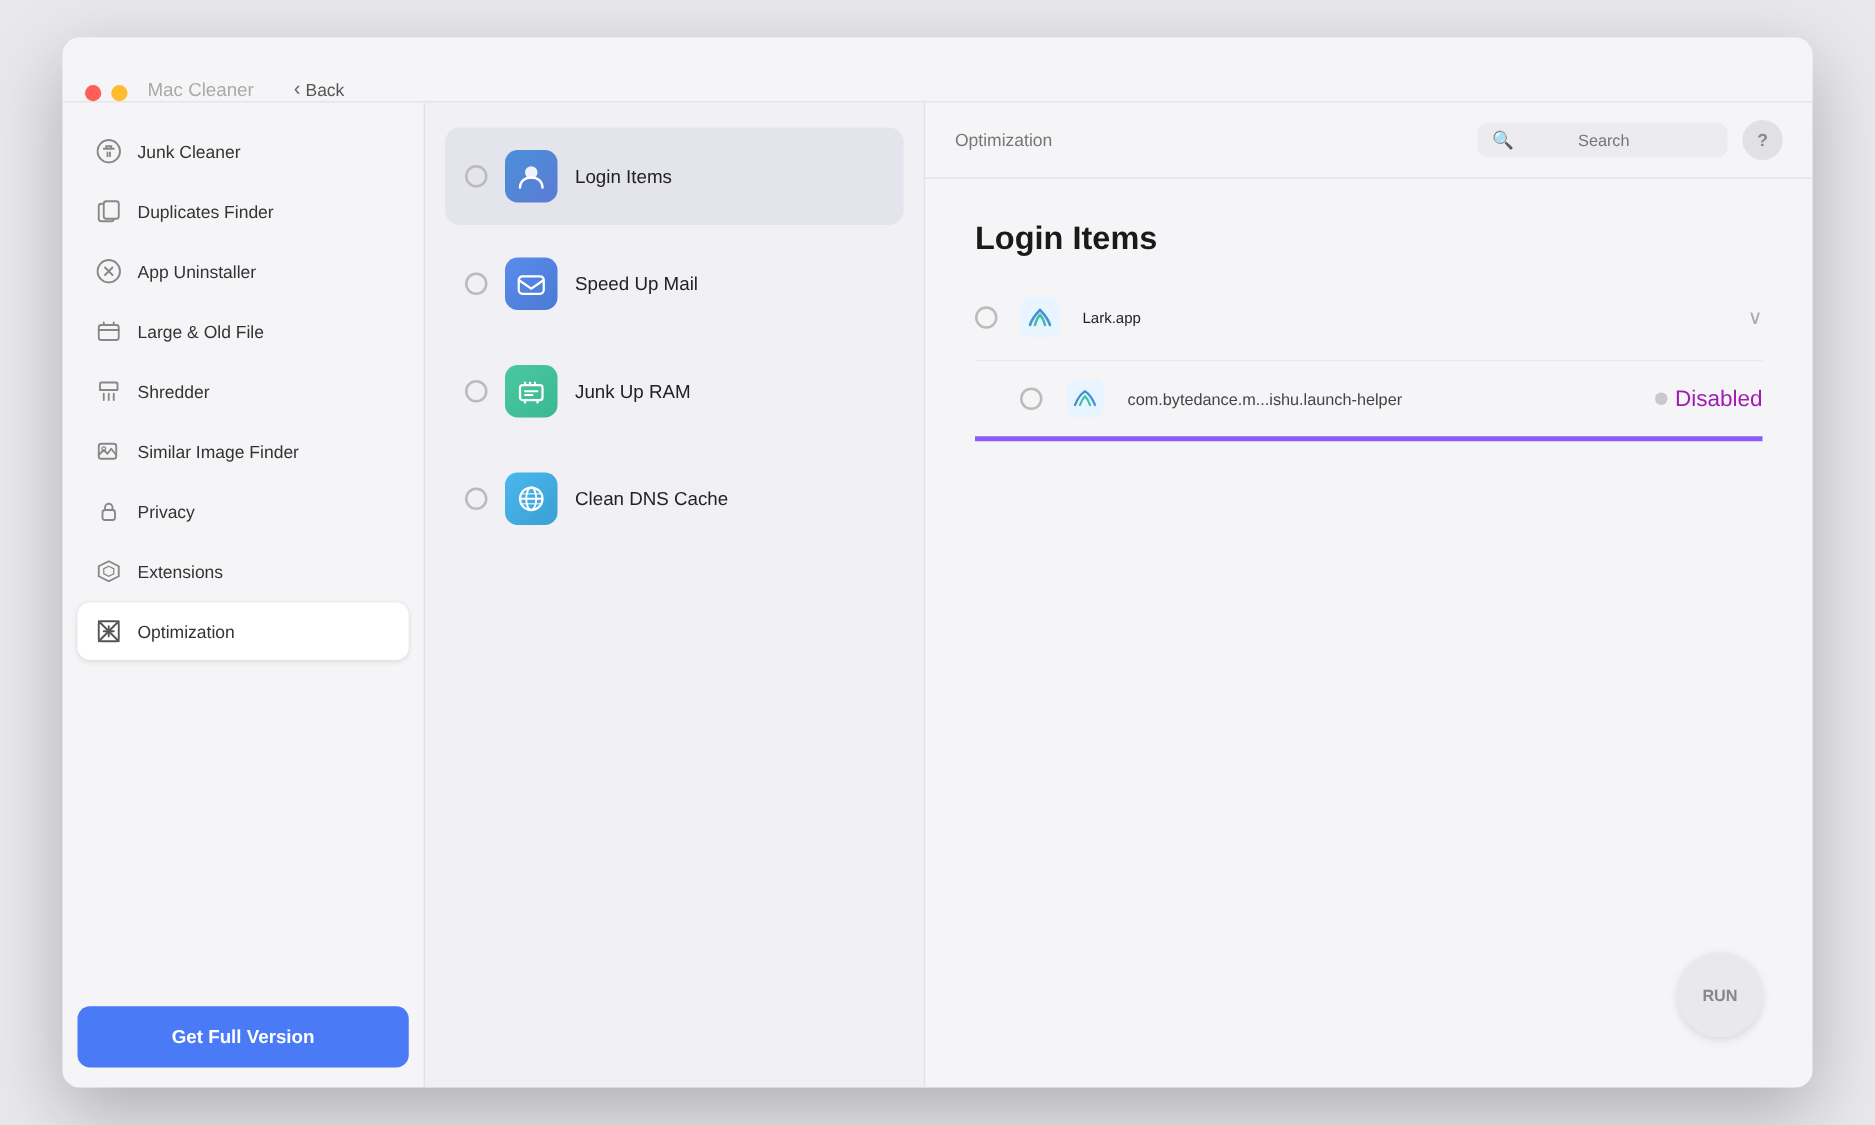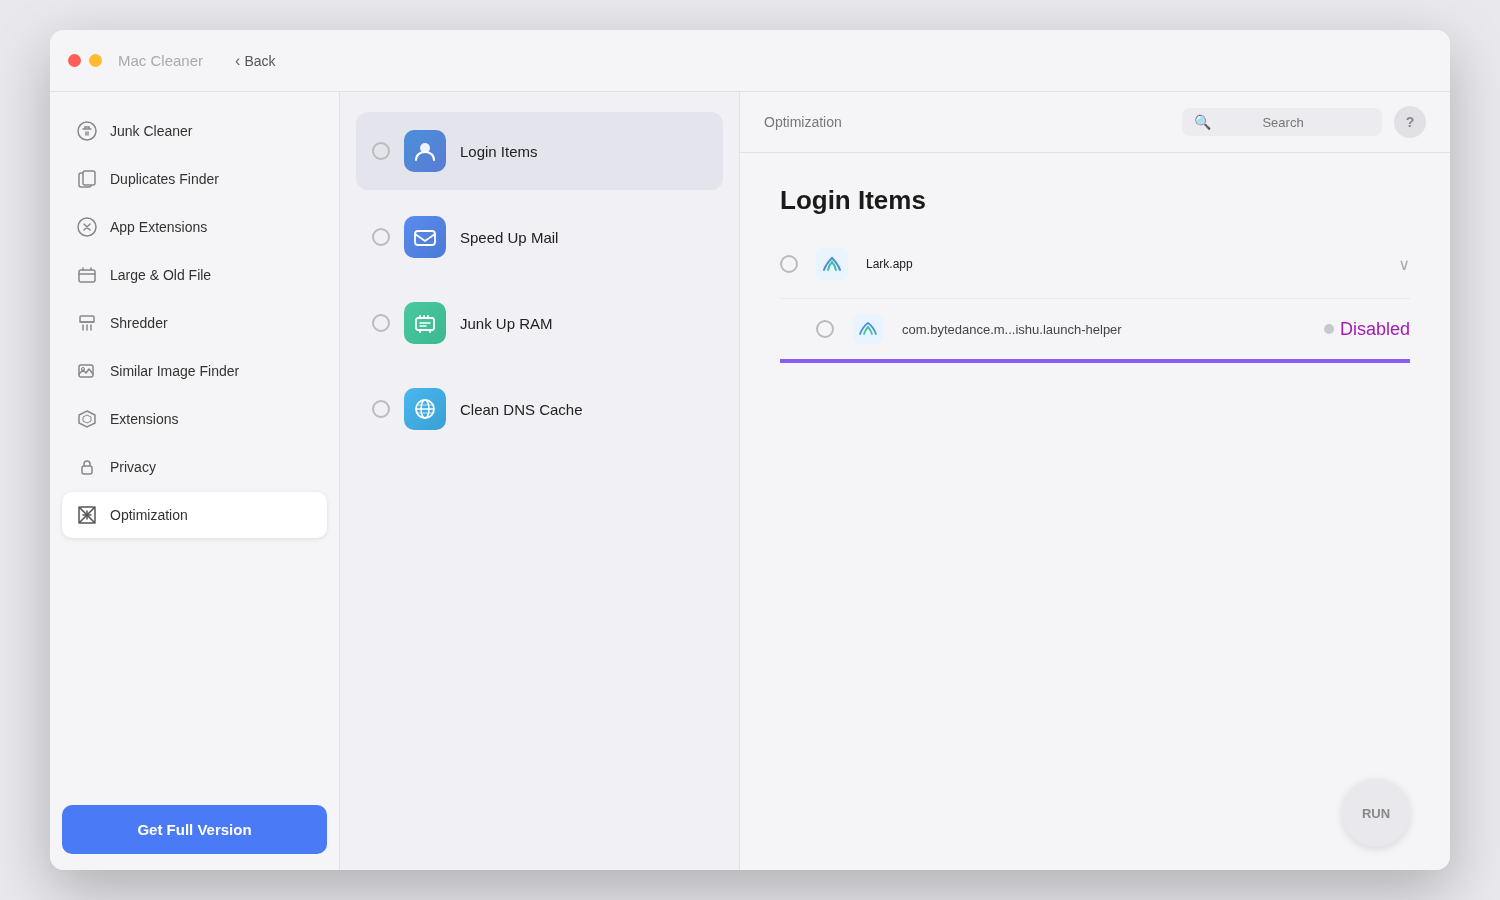--- a/index.html
+++ b/index.html
@@ -17,24 +17,24 @@
       height: 840px;
       background: #f5f5f7;
       border-radius: 14px;
       display: flex;
       flex-direction: column;
       overflow: hidden;
       box-shadow: 0 20px 60px rgba(0,0,0,0.25);
     }
     
     .titlebar {
-      height: 62px;
+      height: 52px;
       background: #f5f5f7;
       display: flex;
-      align-items: center;
+      align-items: flex-end;
       padding: 0 18px;
       border-bottom: 1px solid #e0e0e5;
       flex-shrink: 0;
     }
     .traffic-lights {
       display: flex;
       gap: 8px;
       align-items: center;
     }
     .tl {
@@ -303,21 +303,21 @@
     }
     .status-dot {
       width: 10px;
       height: 10px;
       border-radius: 50%;
       background: #c8c8d0;
     }
     
     .run-btn {
       position: absolute;
-      bottom: 23px;
+      bottom: 40px;
       right: 40px;
       width: 68px;
       height: 68px;
       border-radius: 50%;
       background: #e8e8ed;
       display: flex;
       align-items: center;
       justify-content: center;
       font-size: 13px;
       font-weight: 600;
@@ -370,21 +370,21 @@
         </div>
         <span class="sidebar-label">Duplicates Finder</span>
       </div>
       <div class="sidebar-item">
         <div class="sidebar-icon">
           <svg width="20" height="20" viewBox="0 0 20 20" fill="none">
             <circle cx="10" cy="10" r="9" stroke="#888" stroke-width="1.5"></circle>
             <path d="M7 7l6 6M13 7l-6 6" stroke="#888" stroke-width="1.5" stroke-linecap="round"></path>
           </svg>
         </div>
-        <span class="sidebar-label">App Extensions</span>
+        <span class="sidebar-label">App Uninstaller</span>
       </div>
       <div class="sidebar-item">
         <div class="sidebar-icon">
           <svg width="20" height="20" viewBox="0 0 20 20" fill="none">
             <rect x="2" y="5" width="16" height="12" rx="2" stroke="#888" stroke-width="1.5"></rect>
             <path d="M2 9h16M6 5V3M14 5V3" stroke="#888" stroke-width="1.5" stroke-linecap="round"></path>
           </svg>
         </div>
         <span class="sidebar-label">Large &amp; Old File</span>
       </div>
@@ -403,34 +403,34 @@
             <rect x="2" y="4" width="14" height="12" rx="2" stroke="#888" stroke-width="1.5"></rect>
             <path d="M2 13l4-4 3 3 3-4 4 5" stroke="#888" stroke-width="1.5" stroke-linecap="round" stroke-linejoin="round"></path>
             <circle cx="6" cy="8" r="1.5" stroke="#888" stroke-width="1"></circle>
           </svg>
         </div>
         <span class="sidebar-label">Similar Image Finder</span>
       </div>
       <div class="sidebar-item">
         <div class="sidebar-icon">
           <svg width="20" height="20" viewBox="0 0 20 20" fill="none">
+            <rect x="5" y="9" width="10" height="8" rx="2" stroke="#888" stroke-width="1.5"></rect>
+            <path d="M7 9V7a3 3 0 016 0v2" stroke="#888" stroke-width="1.5" stroke-linecap="round"></path>
+          </svg>
+        </div>
+        <span class="sidebar-label">Privacy</span>
+      </div>
+      <div class="sidebar-item">
+        <div class="sidebar-icon">
+          <svg width="20" height="20" viewBox="0 0 20 20" fill="none">
             <polygon points="10,2 18,6 18,14 10,18 2,14 2,6" stroke="#888" stroke-width="1.5" fill="none"></polygon>
             <polygon points="10,6 14,8 14,12 10,14 6,12 6,8" stroke="#888" stroke-width="1" fill="none"></polygon>
           </svg>
         </div>
         <span class="sidebar-label">Extensions</span>
-      </div>
-      <div class="sidebar-item">
-        <div class="sidebar-icon">
-          <svg width="20" height="20" viewBox="0 0 20 20" fill="none">
-            <rect x="5" y="9" width="10" height="8" rx="2" stroke="#888" stroke-width="1.5"></rect>
-            <path d="M7 9V7a3 3 0 016 0v2" stroke="#888" stroke-width="1.5" stroke-linecap="round"></path>
-          </svg>
-        </div>
-        <span class="sidebar-label">Privacy</span>
       </div>
       <div class="sidebar-item active">
         <div class="sidebar-icon">
           <svg width="20" height="20" viewBox="0 0 20 20" fill="none">
             <rect x="2" y="2" width="16" height="16" rx="2" stroke="#555" stroke-width="1.5"></rect>
             <path d="M6 10h8M10 6v8" stroke="#555" stroke-width="1.5" stroke-linecap="round"></path>
             <path d="M2 2l16 16M2 18L18 2" stroke="#555" stroke-width="1.5" stroke-linecap="round"></path>
           </svg>
         </div>
         <span class="sidebar-label">Optimization</span>

